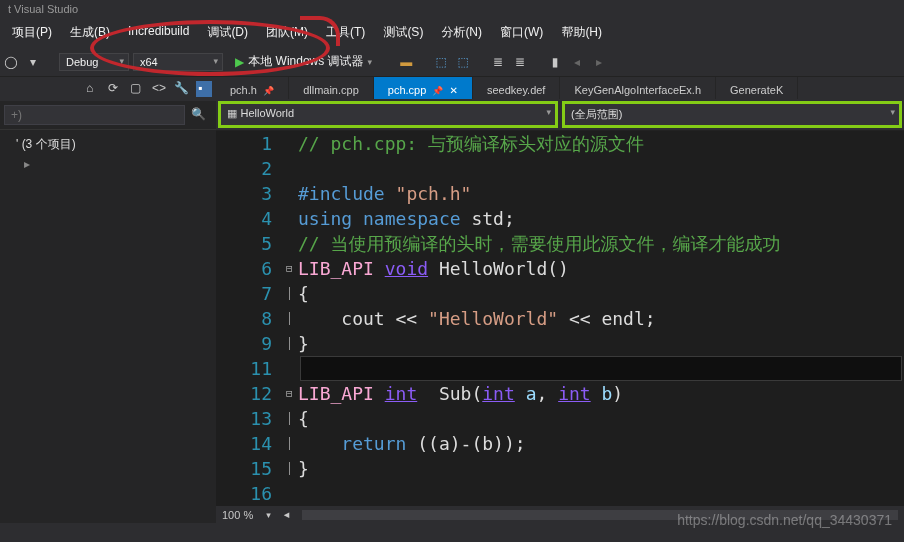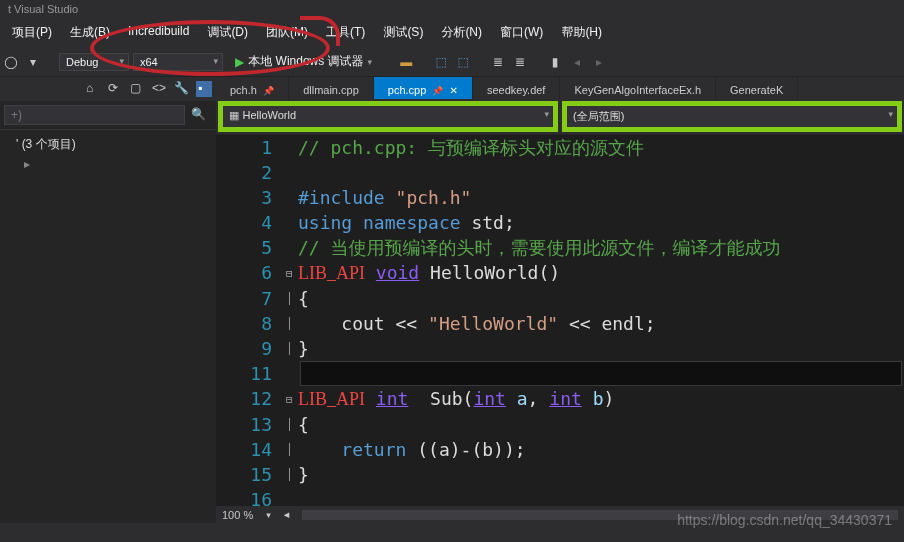--- a/index.html
+++ b/index.html
@@ -23,32 +23,32 @@
 .sb-search .mag { color: #c8c8c8; padding: 2px 6px; }
 .sb-tree { padding: 4px 14px; font-size: 12px; }
 .sb-tree .item { padding: 2px 2px; color: #dcdcdc; }
 .editor-area { flex: 1; display: flex; flex-direction: column; background: #1e1e1e; }
 .tabs { display: flex; background: #2d2d30; height: 22px; overflow: hidden; }
 .tab { padding: 3px 14px; font-size: 11px; color: #ccc; background: #2d2d30; display: flex; align-items: flex-end; gap: 6px; border-right: 1px solid #252526; white-space: nowrap; }
 .tab.active { background: #007acc; color: #fff; }
 .tab .pin { font-size: 9px; }
 .tab .close { font-size: 10px; }
 .nav-bar { display: flex; background: #2d2d30; border-bottom: 1px solid #222; }
-.nav-dd { flex: 1; background: #333337; border: 5px solid #84cc16; padding: 3px 18px 3px 6px; font-size: 11px; color: #dcdcdc; position: relative; margin: 2px; }
+.nav-dd { flex: 1; background: #333337; border: 3px solid #84cc16; padding: 3px 18px 3px 6px; font-size: 11px; color: #dcdcdc; position: relative; margin: 2px; }
 .nav-dd::after { content: "▾"; position: absolute; right: 4px; color: #999; font-size: 9px; }
 .code { flex: 1; background: #1e1e1e; font-family: Consolas, monospace; font-size: 18px; line-height: 25px; overflow: hidden; }
 .line { display: flex; }
 .gutter { width: 70px; text-align: right; padding-right: 14px; color: #2b91af; user-select: none; }
 .fold { width: 12px; color: #a0a0a0; font-size: 11px; display: flex; align-items: center; }
 .code-text { white-space: pre; }
 .c-comment { color: #57a64a; }
 .c-keyword { color: #569cd6; }
 .c-string { color: #d69d85; }
 .c-type { color: #8b5cf6; text-decoration: underline; }
-.c-macro { color: #ef4444; font-family: Liberation Serif, serif; }
+.c-macro { color: #f9a8d4; }
 .c-func { color: #dcdcdc; }
 .c-punc { color: #dcdcdc; }
 .c-param { color: #9cdcfe; }
 .c-ns { color: #dcdcdc; }
 .zoom-bar { display: flex; align-items: center; background: #2d2d30; padding: 2px 6px; font-size: 11px; color: #c8c8c8; gap: 13px; }
 .watermark { position: absolute; bottom: 14px; right: 12px; color: rgba(255,255,255,0.35); font-size: 14px; font-family: Arial,sans-serif; }
 .circle-annot { position: absolute; left: 90px; top: 20px; width: 240px; height: 56px; border: 4px solid #c1272d; border-radius: 50%; pointer-events: none; }
 .circle-tail { position: absolute; left: 300px; top: 16px; width: 40px; height: 30px; border-top: 4px solid #c1272d; border-right: 4px solid #c1272d; border-radius: 0 20px 0 0; pointer-events: none; }
 .cursor-line { background: #0f0f0f; border: 1px solid #3a3a3a; margin: 0 2px; min-height: 22px; flex: 1; }
 </style>

